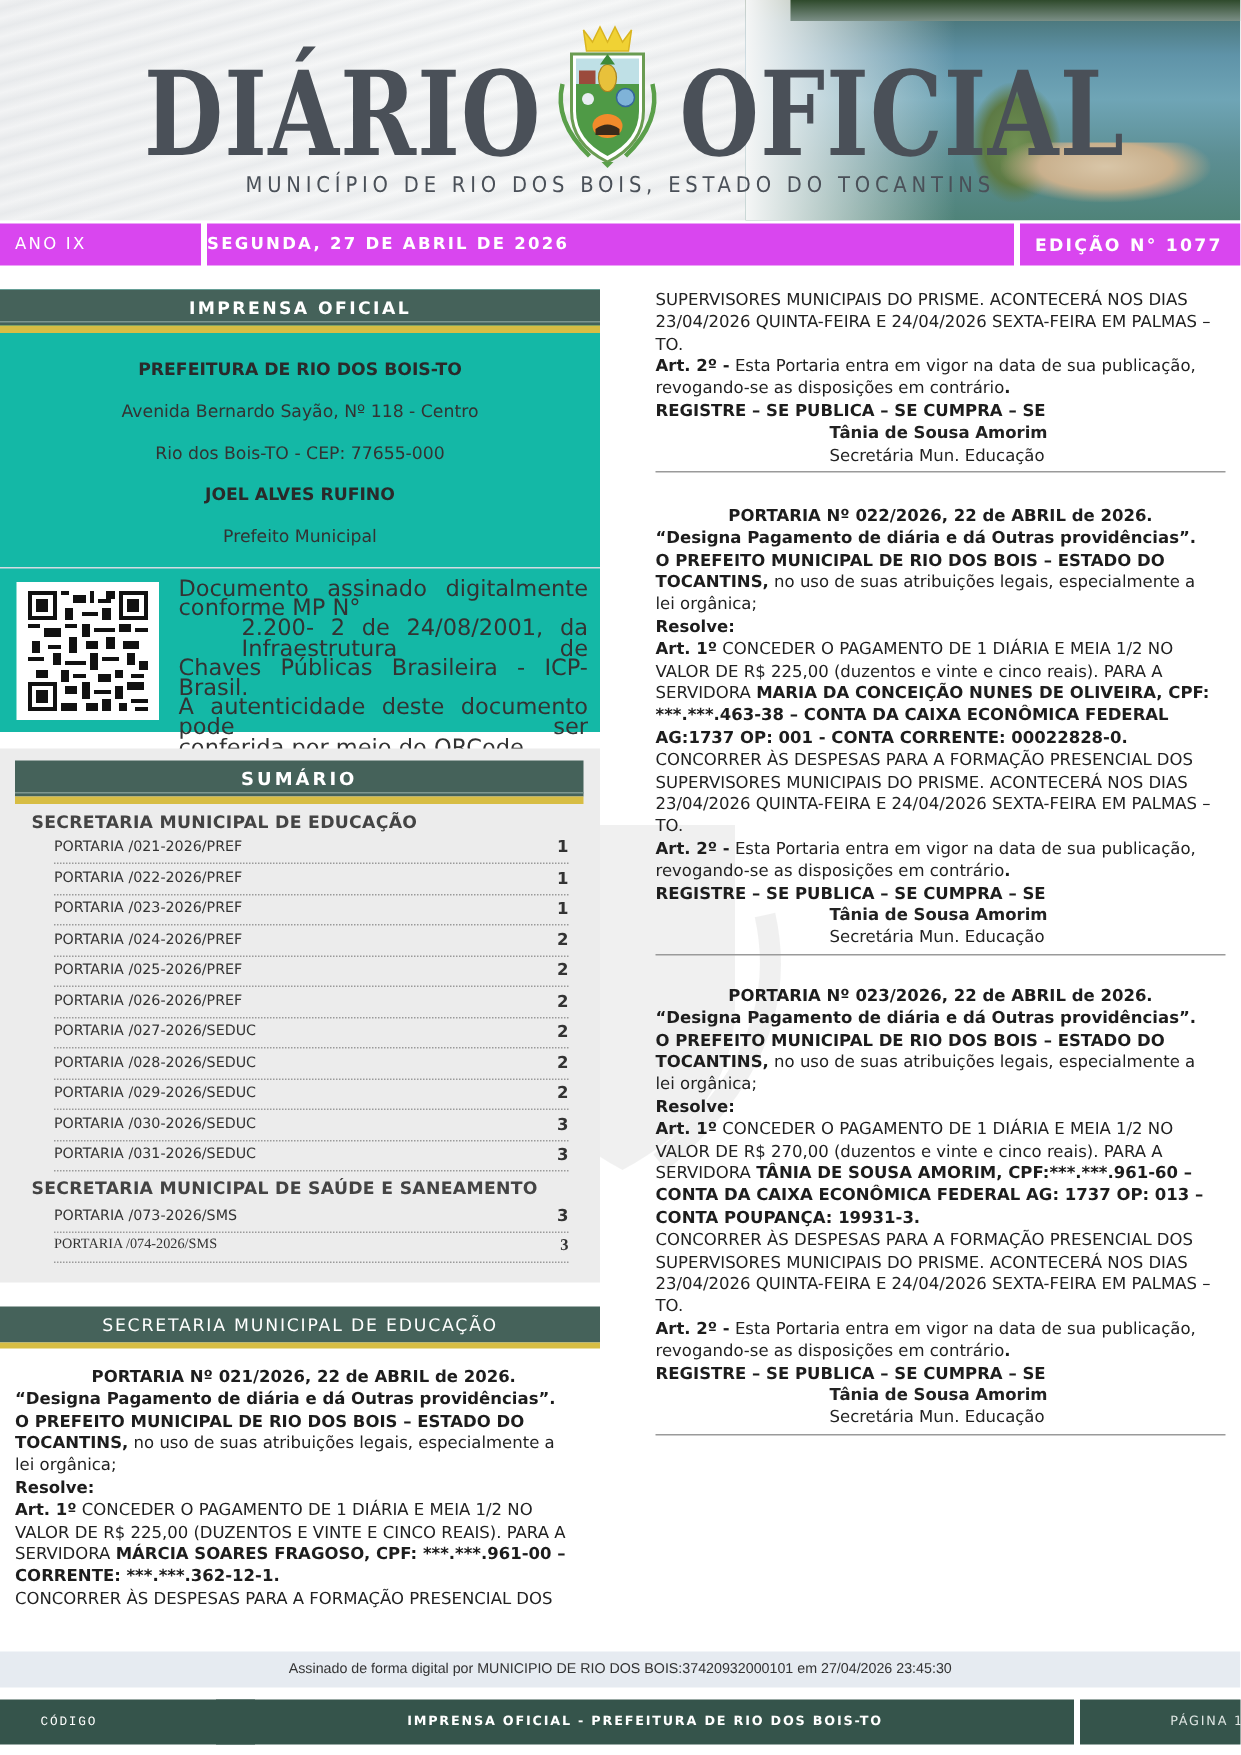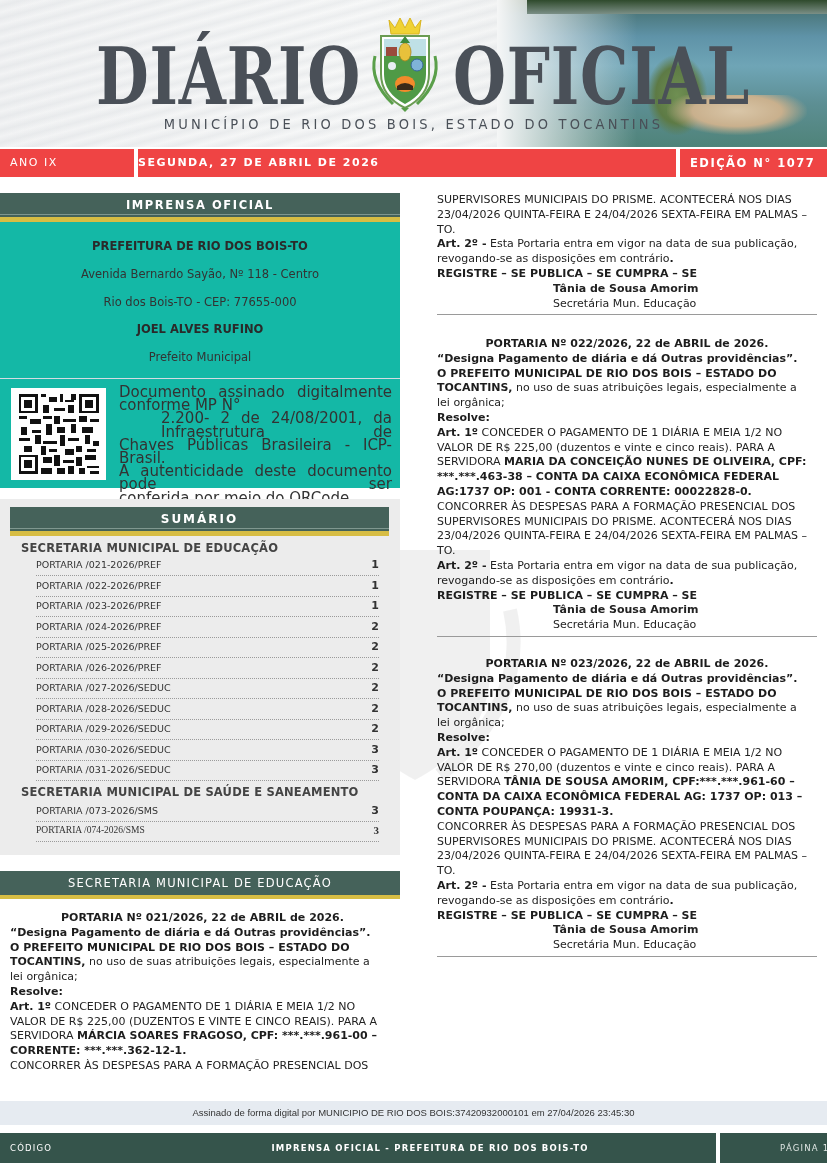--- a/index.html
+++ b/index.html
@@ -24,21 +24,21 @@
 
   .title-word { position: absolute; top: 38px; font-family: "DejaVu Serif", serif; font-weight: bold;
     font-size: 78px; color: #4a5058; letter-spacing: 1px; line-height: 1; transform: scaleX(0.78); transform-origin: left top; }
   .title-left { left: 96px; }
   .title-right { left: 453px; }
   .crest { position: absolute; left: 367px; top: 16px; width: 76px; height: 98px; }
   .subtitle { position: absolute; left: 0; width: 827px; top: 116px; text-align: center;
     font-family: "DejaVu Sans Condensed", "DejaVu Sans", sans-serif; font-size: 14.5px; letter-spacing: 3.2px; color: #4a5058; }
 
   .datebar { position: absolute; top: 149px; left: 0; width: 827px; height: 28px; }
-  .datebar .cell { position: absolute; top: 0; height: 28px; background: #ef4444; color: #ffffff;
+  .datebar .cell { position: absolute; top: 0; height: 28px; background: #d946ef; color: #ffffff;
     font-size: 11px; line-height: 28px; letter-spacing: 1.5px; }
   .datebar .c1 { left: 0; width: 134px; padding-left: 10px; font-weight: normal; }
   .datebar .c2 { left: 138px; width: 538px; font-weight: bold; }
   .datebar .c3 { left: 680px; width: 147px; padding-left: 10px; font-weight: bold; font-size: 11.5px; }
 
   
   .panel-imprensa { position: absolute; left: 0; top: 193px; width: 400px; height: 295px; background: #14b8a6; }
   .section-bar { position: absolute; background: #45625a; color: #fff; text-align: center;
     font-size: 11.5px; font-weight: bold; letter-spacing: 1.6px; }
   .section-bar::after { content: ""; position: absolute; left: 0; right: 0; bottom: -5px; height: 5px; background: #d7bd44; }
@@ -82,21 +82,21 @@
   .divider { position: absolute; left: 437px; width: 380px; height: 1px; background: #9a9a9a; }
 
   
   .watermark { position: absolute; left: 300px; top: 530px; width: 230px; height: 260px; opacity: 0.10; }
 
   
   .sigbar { position: absolute; left: 0; top: 1101px; width: 827px; height: 24px; background: #e6ebf1;
     text-align: center; font-family: "Liberation Sans", sans-serif; font-size: 9.5px; line-height: 24px; color: #333; }
   .footbar { position: absolute; left: 0; top: 1133px; width: 827px; height: 30px; }
   .footbar .cell { position: absolute; top: 0; height: 30px; line-height: 30px; background: #35544b; color: #fff; font-size: 8.5px; letter-spacing: 1.2px; }
-  .footbar .f1 { left: 0; width: 170px; padding-left: 10px; }
+  .footbar .f1 { left: 0; width: 170px; padding-left: 27px; font-family: Liberation Mono, monospace; }
   .footbar .f2 { left: 144px; width: 450px; text-align: center; font-weight: bold; width: 572px; }
   .footbar .f3 { left: 720px; width: 120px; text-align: right; color: #dfe6e3; }
 </style>
 </head>
 <body>
 
 <div class="masthead">
   <div class="wave"></div>
   <div class="photo">
     <div class="shore"></div>

